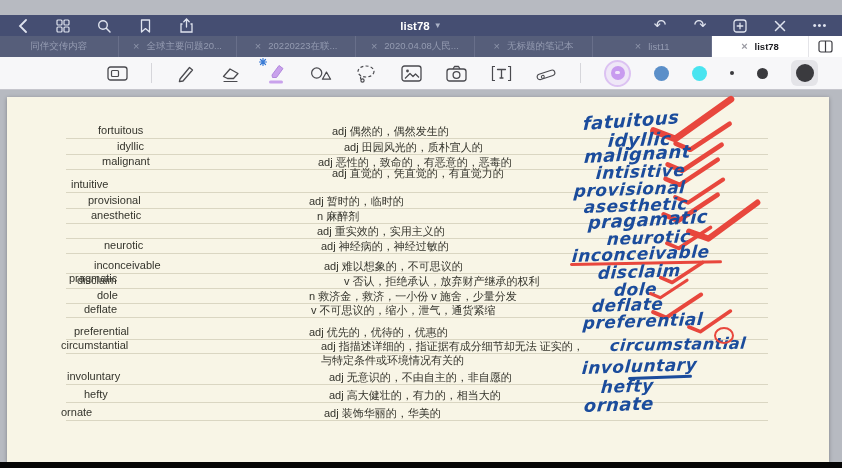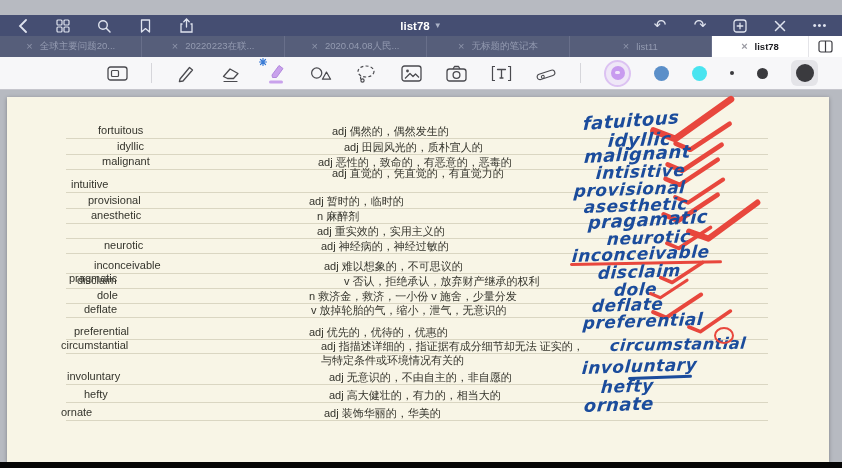--- a/index.html
+++ b/index.html
@@ -139,20 +139,23 @@
         <svg width="12" height="12" viewBox="0 0 12 12">
             <path d="M1.5 1.5 L10.5 10.5 M10.5 1.5 L1.5 10.5" stroke="#dfe3ee" stroke-width="1.5" stroke-linecap="round"></path>
           </svg>
       </span>
       <span class="nav-ic dots">•••</span>
     </div>
   </div>
 
   <div class="tabbar">
     <div id="tabs" style="display:flex;flex:1;min-width:0;">
+        <div class="tab">
+          <span class="tab-label">同伴交传内容</span>
+        </div>
         <div class="tab">
           <span class="tab-close">×</span>
           <span class="tab-label">全球主要问题20...</span>
         </div>
         <div class="tab">
           <span class="tab-close">×</span>
           <span class="tab-label">20220223在联...</span>
         </div>
         <div class="tab">
           <span class="tab-close">×</span>
@@ -291,21 +294,21 @@
       <div class="vword" style="left: 94px; top: 259px;">inconceivable</div>
       <div class="vdef" style="left: 324px; top: 259px;">adj 难以想象的，不可思议的</div>
       <div class="vline" style="top: 288px;"></div>
       <div class="vword" style="left: 77px; top: 274px;">disclaim</div>
       <div class="vdef" style="left: 344px; top: 274px;">v 否认，拒绝承认，放弃财产继承的权利</div>
       <div class="vline" style="top: 303px;"></div>
       <div class="vword" style="left: 97px; top: 289px;">dole</div>
       <div class="vdef" style="left: 309px; top: 289px;">n 救济金，救济，一小份 v 施舍，少量分发</div>
       <div class="vline" style="top: 317px;"></div>
       <div class="vword" style="left: 84px; top: 303px;">deflate</div>
-      <div class="vdef" style="left: 311px; top: 303px;">v 放掉轮胎的气，缩小，泄气，无意识的</div>
+      <div class="vdef" style="left: 311px; top: 303px;">v 不可思议的，缩小，泄气，通货紧缩</div>
       <div class="vline" style="top: 339px;"></div>
       <div class="vword" style="left: 74px; top: 325px;">preferential</div>
       <div class="vdef" style="left: 309px; top: 325px;">adj 优先的，优待的，优惠的</div>
       <div class="vline" style="top: 353px;"></div>
       <div class="vword" style="left: 61px; top: 339px;">circumstantial</div>
       <div class="vdef wrap" style="left: 321px; top: 340px;">adj 指描述详细的，指证据有成分细节却无法 证实的，与特定条件或环境情况有关的</div>
       <div class="vline" style="top: 384px;"></div>
       <div class="vword" style="left: 67px; top: 370px;">involuntary</div>
       <div class="vdef" style="left: 329px; top: 370px;">adj 无意识的，不由自主的，非自愿的</div>
       <div class="vline" style="top: 402px;"></div>

